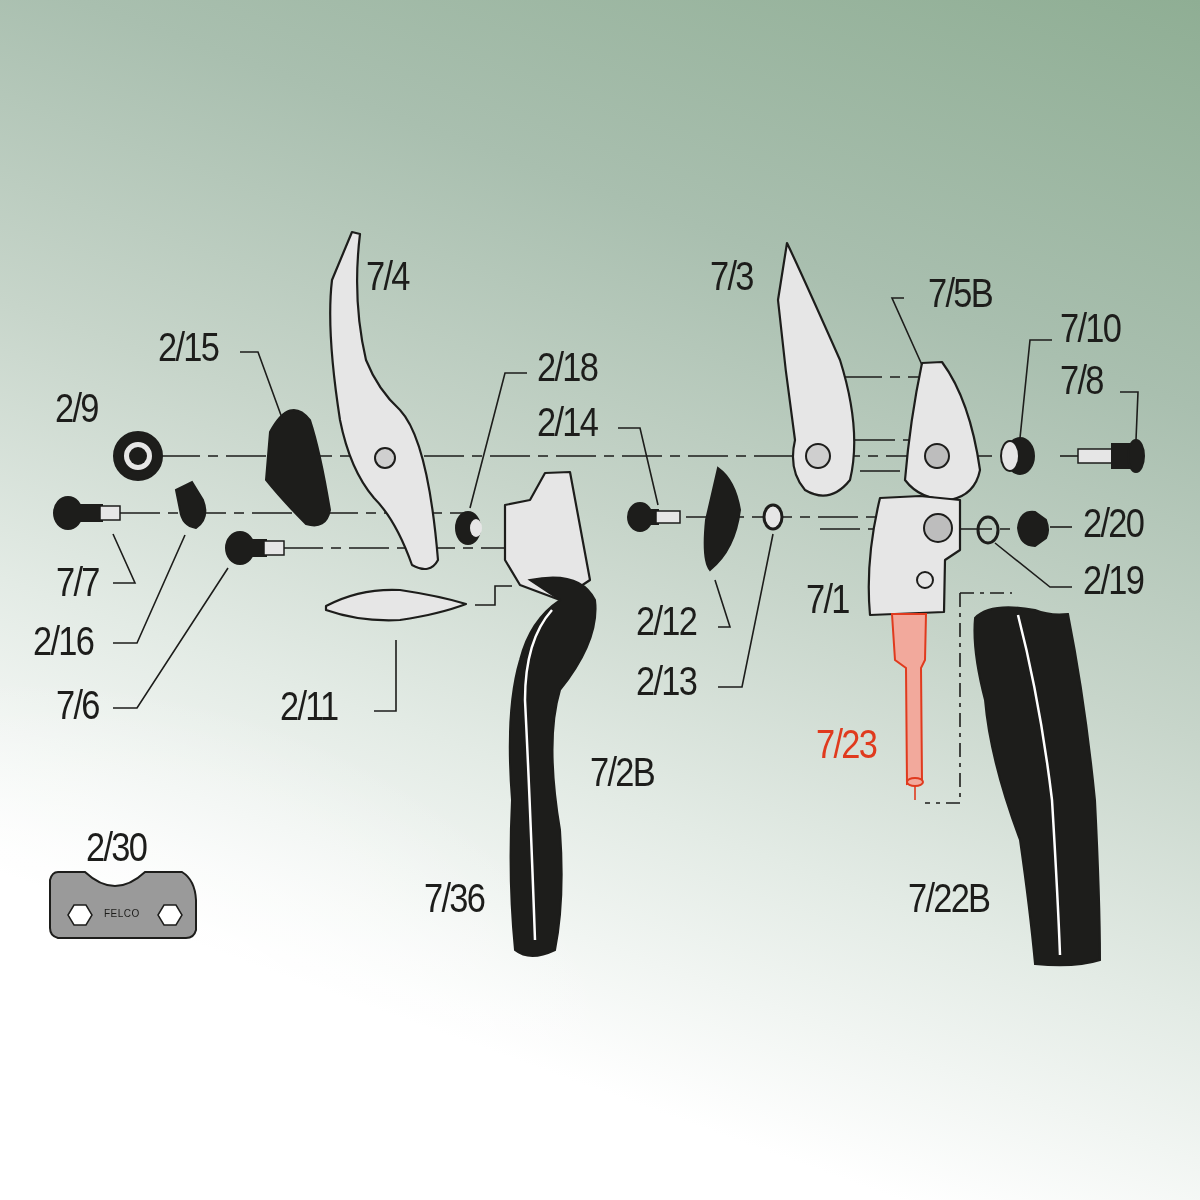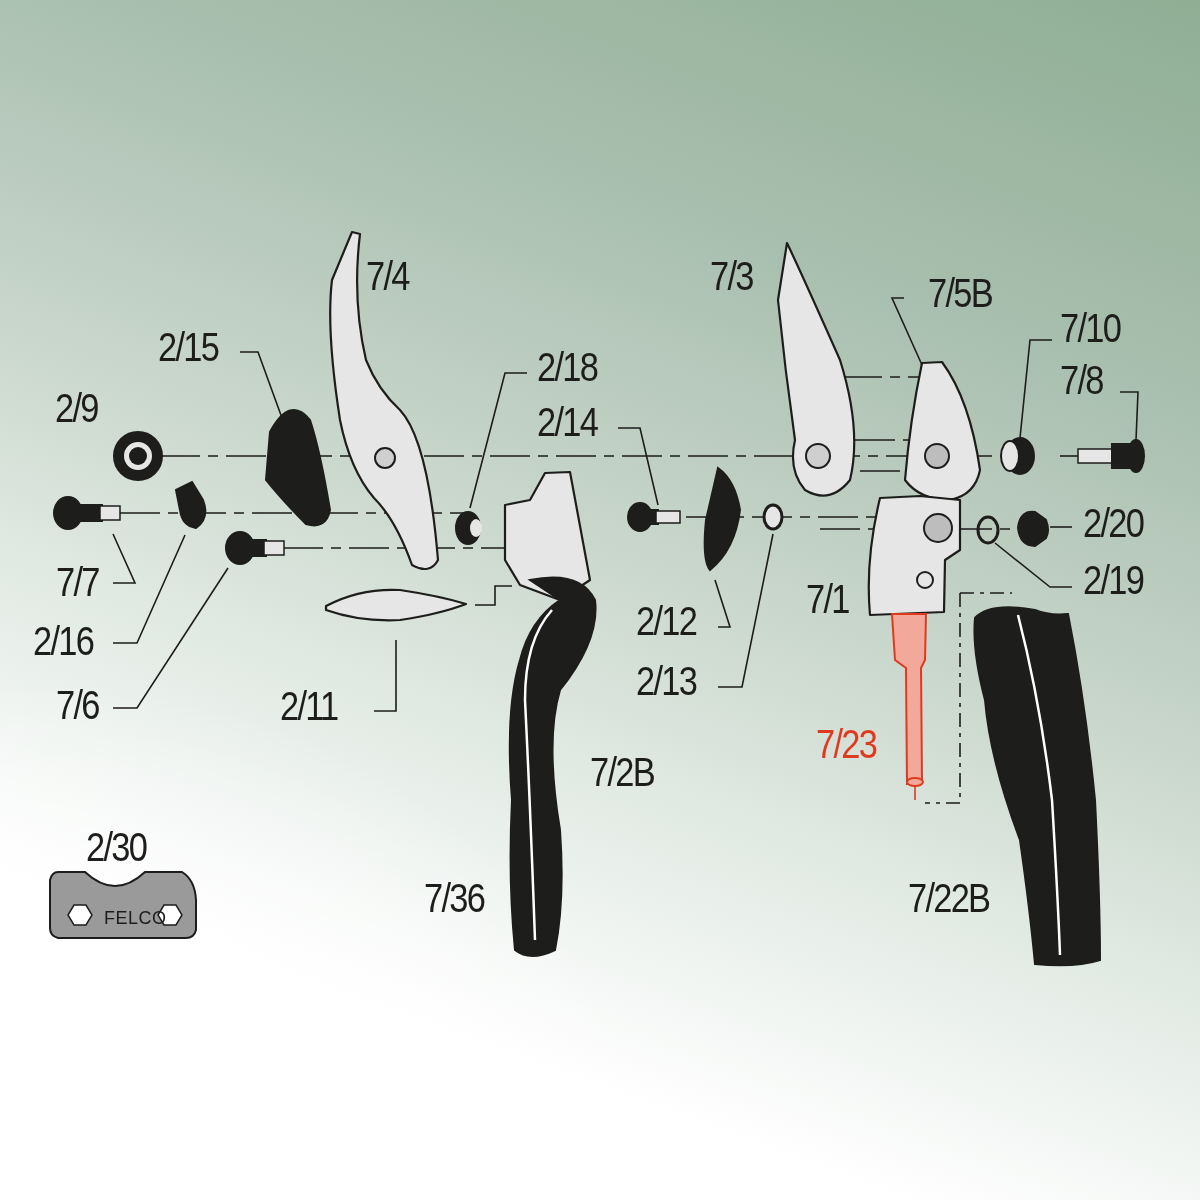--- a/index.html
+++ b/index.html
@@ -180,13 +180,13 @@
 <div class="lbl" style="left:710px;top:256px;">7/3</div>
 <div class="lbl" style="left:928px;top:273px;">7/5B</div>
 <div class="lbl" style="left:1060px;top:308px;">7/10</div>
 <div class="lbl" style="left:1060px;top:360px;">7/8</div>
 <div class="lbl" style="left:1083px;top:503px;">2/20</div>
 <div class="lbl" style="left:1083px;top:560px;">2/19</div>
 <div class="lbl" style="left:806px;top:579px;">7/1</div>
 <div class="lbl hl" style="left:816px;top:724px;">7/23</div>
 <div class="lbl" style="left:908px;top:878px;">7/22B</div>
 <div class="lbl" style="left:86px;top:827px;">2/30</div>
-<div style="position:absolute;left:104px;top:908px;font-size:18px;color:#1d1d1b;letter-spacing:0.5px;">FELCO</div>
+<div style="position:absolute;left:104px;top:908px;font-size:10px;color:#1d1d1b;letter-spacing:0.5px;">FELCO</div>
 
 </body></html>

